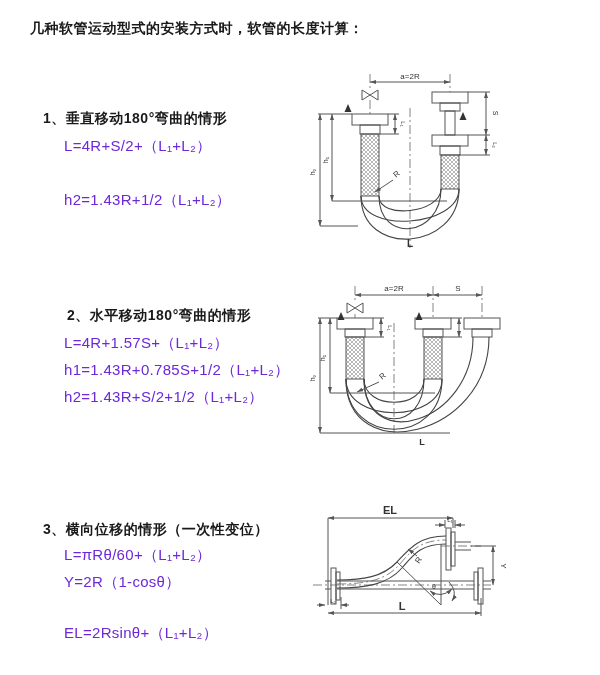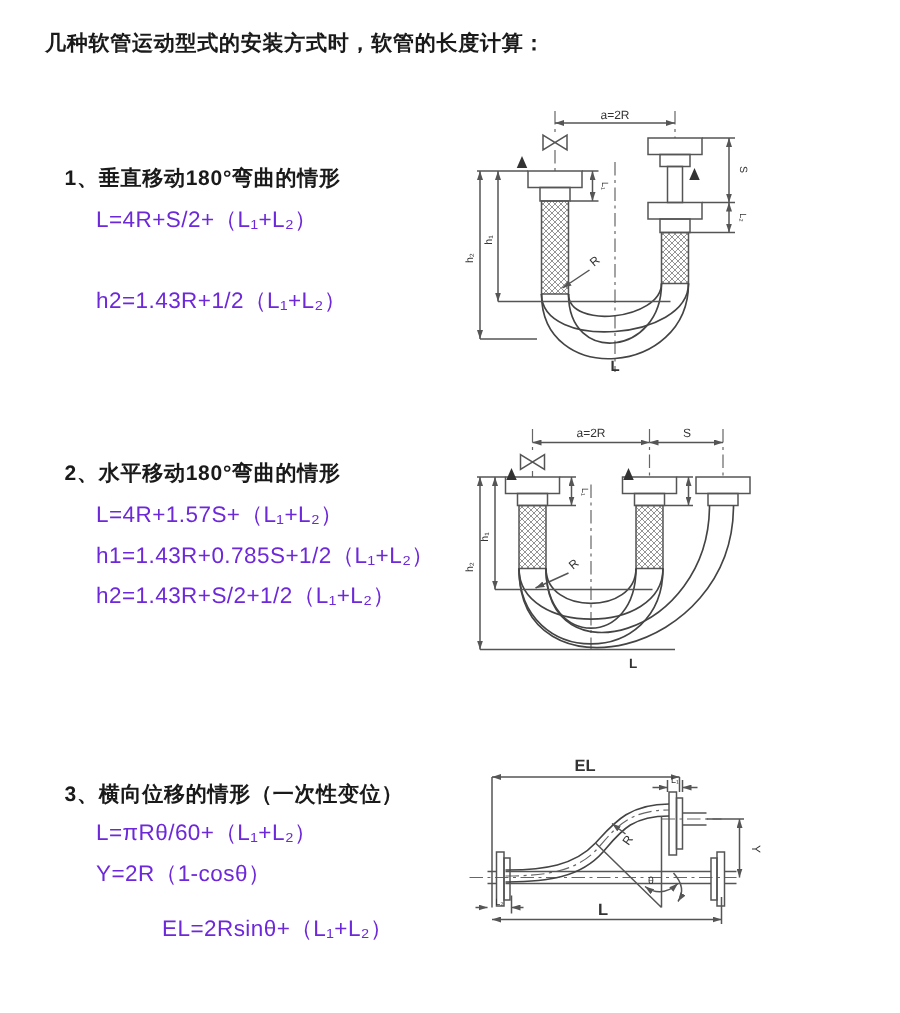--- a/index.html
+++ b/index.html
@@ -92,21 +92,21 @@
       <text font-size="7" text-anchor="middle" transform="translate(15,106) rotate(-90)">h₂</text>
       <path class="thin" d="M20,160 H58"></path>
 
       <line class="thin" x1="93" y1="114" x2="75" y2="126" marker-end="url(#ar1)"></line>
       <text font-size="8" transform="translate(96,112) rotate(-40)">R</text>
 
       <text x="110" y="181" font-size="10" font-weight="bold" text-anchor="middle">L</text>
     </g>
   </svg>
 
-  <div class="sec-heading" style="top:307px;">2、水平移动180°弯曲的情形</div>
+  <div class="sec-heading" style="top:307px;margin-left:24px;">2、水平移动180°弯曲的情形</div>
   <div class="formula" style="top:334px;text-align:center;">L=4R+1.57S+（L₁+L₂）</div>
   <div class="formula" style="top:361px;text-align:center;">h1=1.43R+0.785S+1/2（L₁+L₂）</div>
   <div class="formula" style="top:388px;">h2=1.43R+S/2+1/2（L₁+L₂）</div>
 
   <svg width="300" height="190" viewBox="0 0 300 190" style="left:300px;top:278px;">
     <defs>
       <marker id="ar2" markerWidth="6" markerHeight="4" refX="6" refY="2" orient="auto-start-reverse" markerUnits="userSpaceOnUse">
         <path d="M0,0 L6,2 L0,4 z" fill="#555"></path>
       </marker>
       <pattern id="br2" width="4" height="4" patternUnits="userSpaceOnUse">
@@ -174,21 +174,21 @@
       <line class="thin" x1="79" y1="104" x2="57" y2="114" marker-end="url(#ar2)"></line>
       <text font-size="8" transform="translate(82,102) rotate(-40)">R</text>
 
       <text x="122" y="167" font-size="9" font-weight="bold" text-anchor="middle">L</text>
     </g>
   </svg>
 
   <div class="sec-heading" style="top:521px;">3、横向位移的情形（一次性变位）</div>
   <div class="formula" style="top:546px;">L=πRθ/60+（L₁+L₂）</div>
   <div class="formula" style="top:573px;">Y=2R（1-cosθ）</div>
-  <div class="formula" style="top:610px;margin-left:44px;">EL=2Rsinθ+（L₁+L₂）</div>
+  <div class="formula" style="top:624px;">EL=2Rsinθ+（L₁+L₂）</div>
 
   <svg width="310" height="145" viewBox="0 0 310 145" style="left:295px;top:498px;">
     <defs>
       <marker id="ar3" markerWidth="6" markerHeight="4" refX="6" refY="2" orient="auto-start-reverse" markerUnits="userSpaceOnUse">
         <path d="M0,0 L6,2 L0,4 z" fill="#555"></path>
       </marker>
     </defs>
 
     <g>
       <path class="cl" d="M18,87 H196 M146,48 H186"></path>

